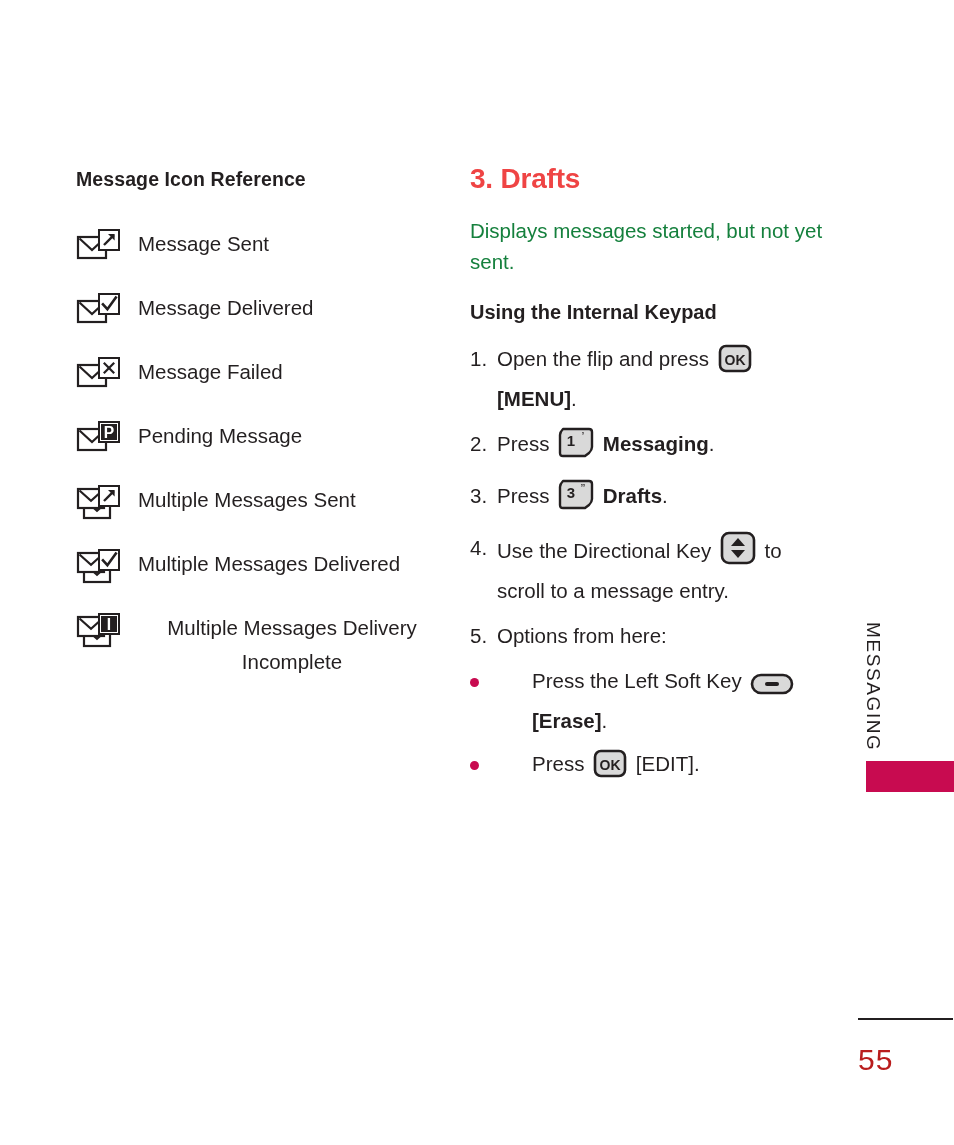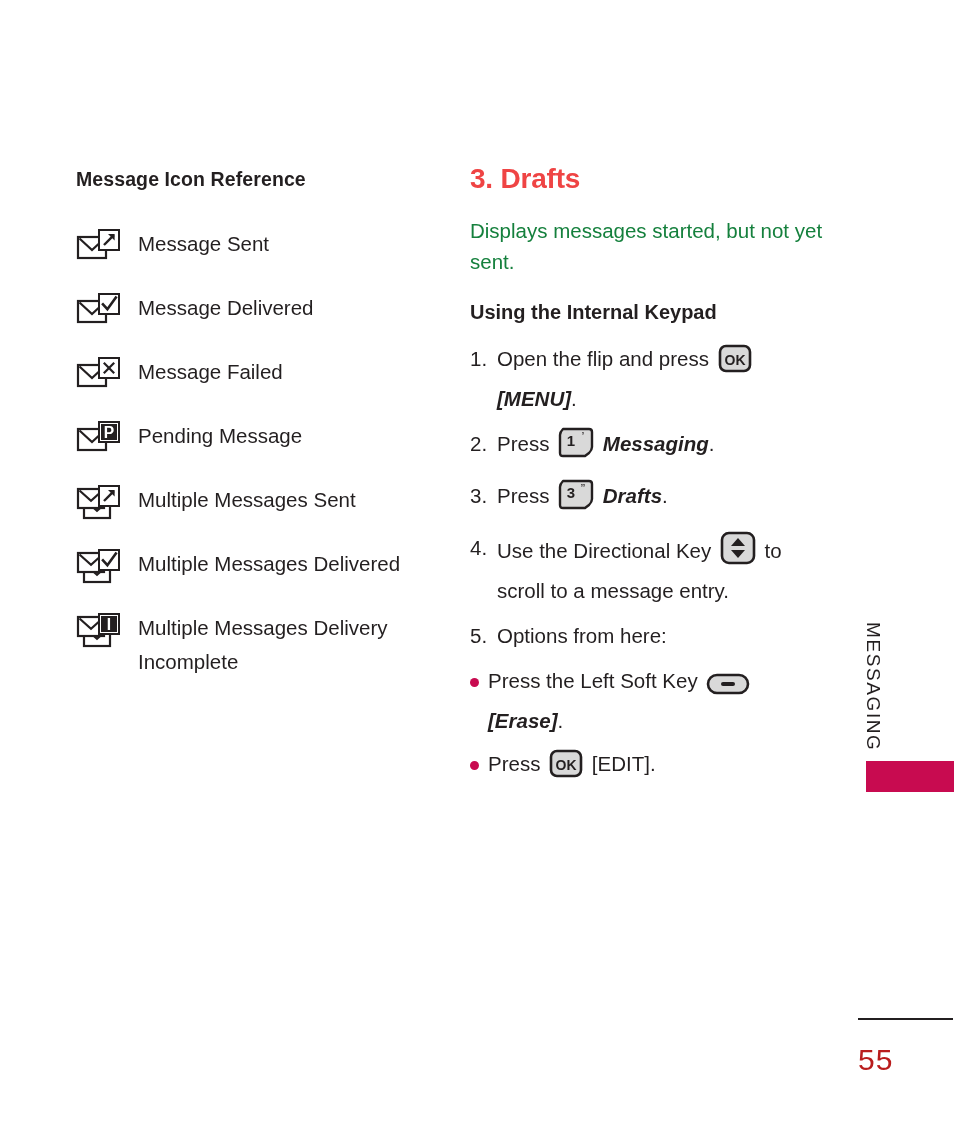--- a/index.html
+++ b/index.html
@@ -42,20 +42,21 @@
     padding-top: 2px;
     display: flex;
     justify-content: flex-start;
     align-items: flex-start;
   }
   .icon-label {
     font-size: 20.5px;
     line-height: 34px;
     color: #231f20;
     padding-top: 2px;
+    text-align: center;
   }
 
   
   #right-column {
     position: absolute;
     left: 470px;
     top: 163px;
     width: 356px;
   }
   #drafts-heading {
@@ -86,33 +87,33 @@
   }
   .step-num {
     flex: 0 0 27px;
     white-space: nowrap;
   }
   .step-body {
     flex: 1 1 auto;
   }
   .bold {
     font-weight: bold;
-    font-style: italic;
   }
   .bullets {
     margin: 10px 0 0 0;
     padding: 0;
     list-style: none;
   }
   .bullet {
     display: flex;
     font-size: 20.5px;
     line-height: 33px;
     margin-bottom: 10px;
     color: #231f20;
+    gap: 44px;
   }
   .bullet-dot {
     flex: 0 0 18px;
     padding-top: 1px;
   }
   .bullet-dot::before {
     content: "";
     display: inline-block;
     width: 9px;
     height: 9px;

